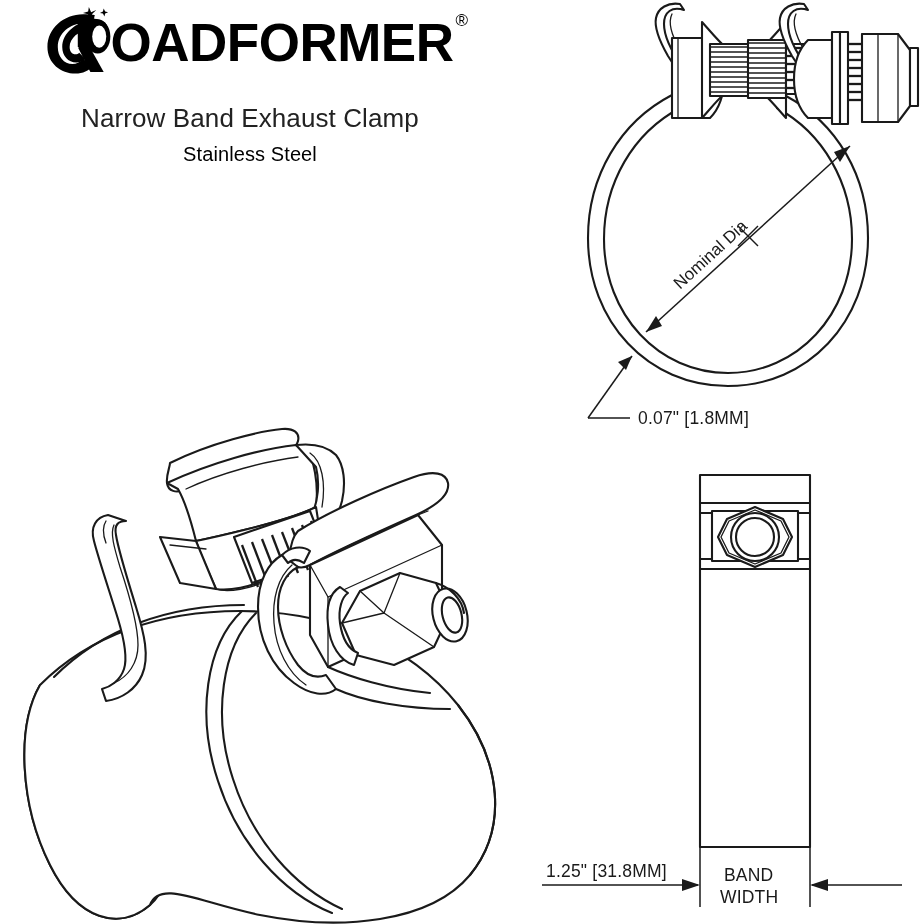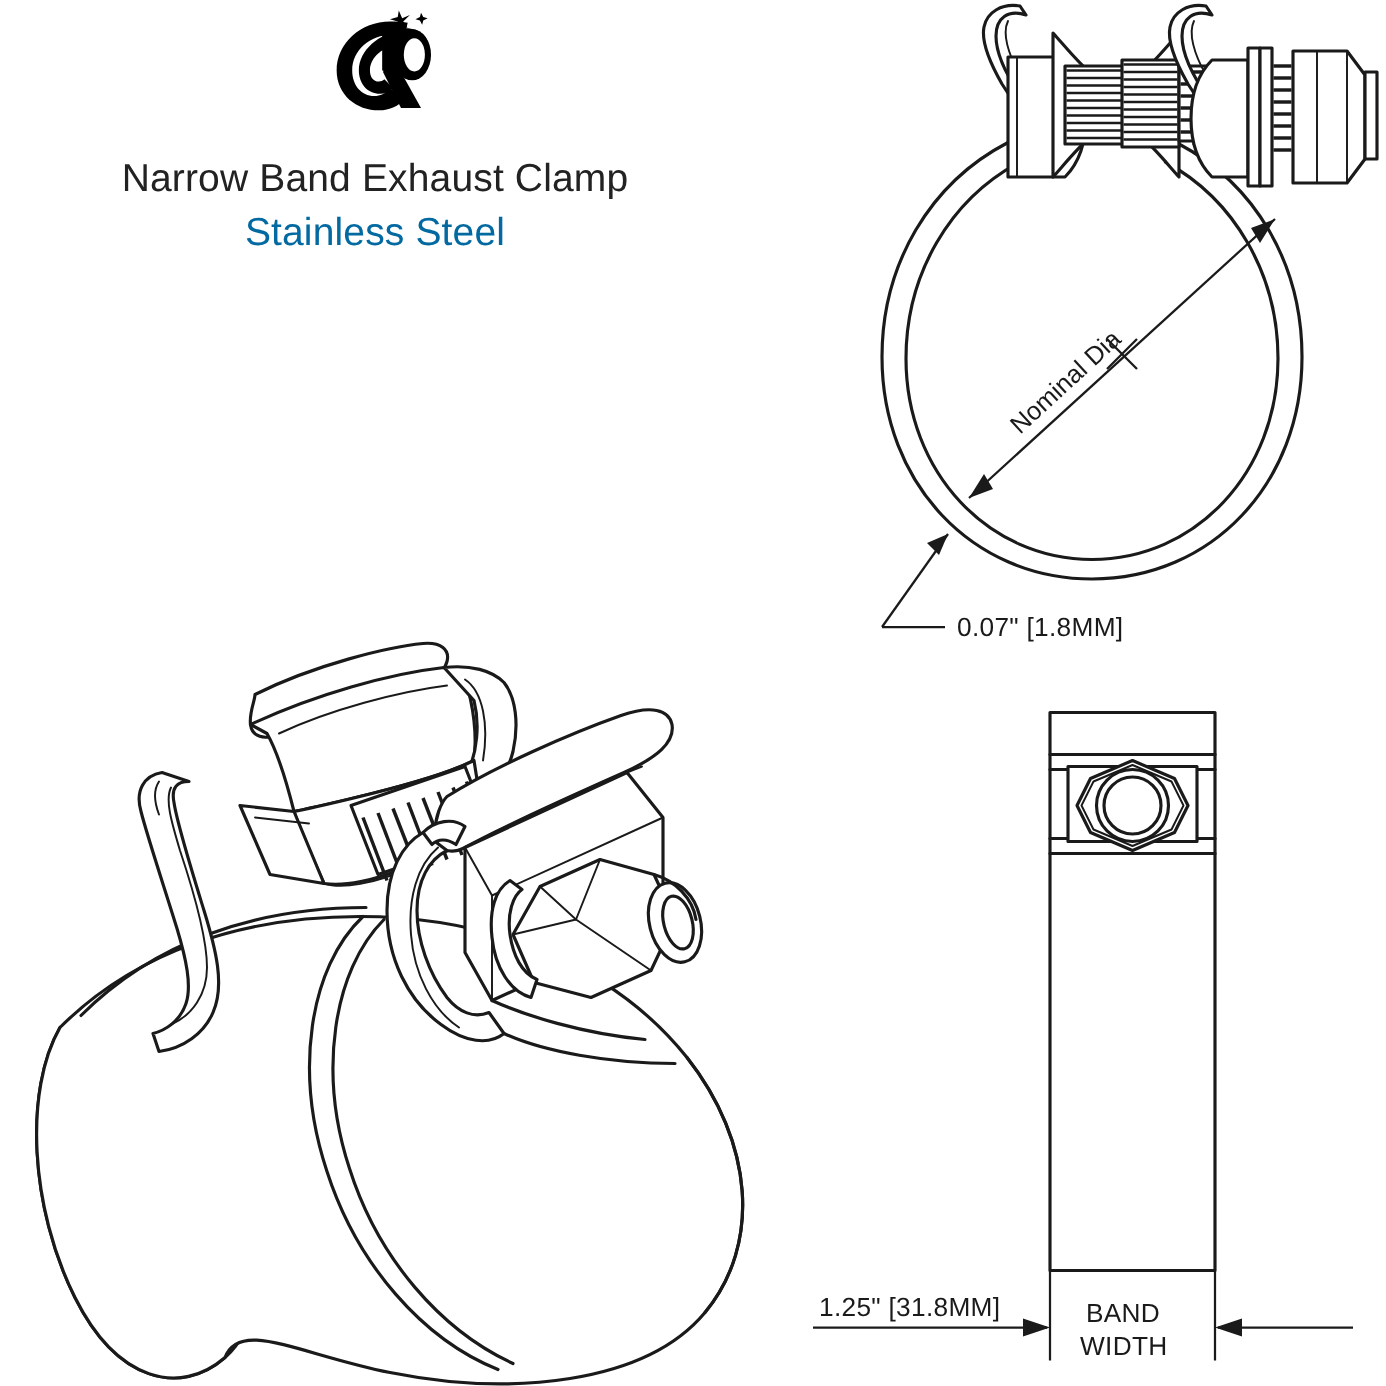--- a/index.html
+++ b/index.html
@@ -61,23 +61,23 @@
     font-weight: 400;
   }
   .subtitle-1 {
     font-size: 26px;
     line-height: 36px;
     color: #222;
     margin-top: 16px;
     letter-spacing: 0.1px;
   }
   .subtitle-2 {
-    font-size: 26px;
+    font-size: 20px;
     line-height: 36px;
-    color: #0369a1;
+    color: #000000;
     letter-spacing: 0.1px;
   }
 
   
   .view {
     position: absolute;
   }
   #view-iso   { left: 10px;  top: 215px; width: 530px; height: 700px; }
   #view-ring  { left: 560px; top: 0px;   width: 364px; height: 450px; }
   #view-band  { left: 520px; top: 455px; width: 404px; height: 469px; }
@@ -144,20 +144,21 @@
           <path d="M47 20 L68 20 C82 20 89 28 89 39 C89 50 82 58 68 58 L47 58 Z
                    M60 31 L60 47 L67 47 C72 47 75 44 75 39 C75 34 72 31 67 31 Z"></path>
 
           <ellipse cx="74" cy="44" rx="17" ry="23" fill="#000"></ellipse>
           <ellipse cx="76" cy="44" rx="9.5" ry="15" fill="#fff"></ellipse>
 
           <path d="M62 4 L65 11 L72 8 L66 14 L70 20 L63 16 L60 22 L61 14 L54 12 L61 10 Z"></path>
           <path d="M82 6 L84 10 L88 11 L84 13 L83 17 L81 13 L77 12 L81 10 Z"></path>
         </g>
       </svg>
+      <div class="logo-word"><span>OADFORMER</span><span class="logo-reg">®</span></div>
     </div>
 
     <div class="subtitle-1">Narrow Band Exhaust Clamp</div>
     <div class="subtitle-2">Stainless Steel</div>
   </div>
 
   <div class="view" id="view-iso">
     <svg width="530" height="700" viewBox="0 0 530 700">
 
       <g>

